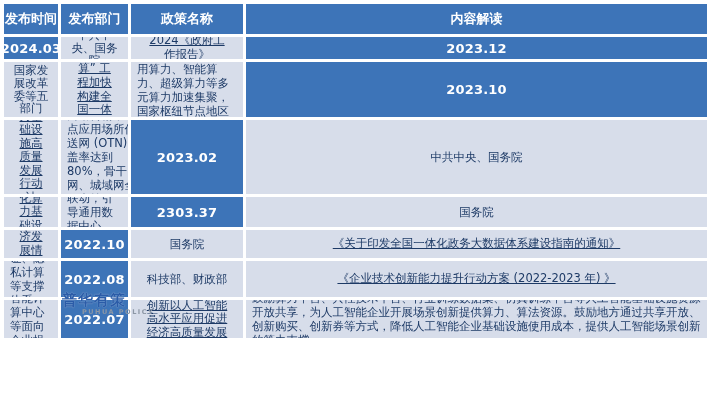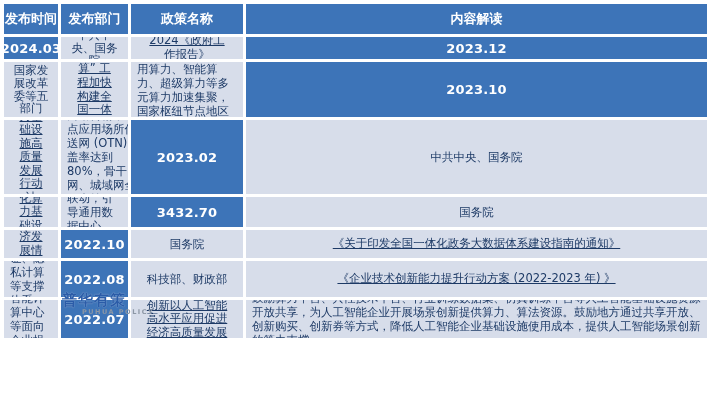--- a/index.html
+++ b/index.html
@@ -53,21 +53,21 @@
         <span>到 2025 年，算力规模超过 300EFLOPS，智能算力占比达到 35%，东西部算力平衡协调发展；国家枢纽节点数据中心集群间基本实现不高于理论时延 1.5 倍的直连网络传输，重点应用场所传送网 (OTN) 覆盖率达到 80%，骨干网、城域网全面支持 IPv6，SRv6 等创新技术使用占比达到 40%；存储总量超过 1800EB，先进存储容量占比达到 30% 以上，重点行业核心数据、重要数据灾备覆盖率达到 100%。</span>
       </div>
 
     <div class="cell date">2023.02</div>
     <div class="cell dept">中共中央、国务院</div>
     <div class="cell policy">《系统优化算力基础设施布局》</div>
     <div class="cell content">
         <span>系统优化算力基础设施布局，促进东西部算力高效互补和协同联动，引导通用数据中心、超算中心、智能计算中心、边缘数据中心等合理梯次布局。</span>
       </div>
 
-    <div class="cell date">3432.70</div>
+    <div class="cell date">2303.37</div>
     <div class="cell dept">国务院</div>
     <div class="cell policy">《关于数字经济发展情况的报告》</div>
 
     <div class="cell date">2022.10</div>
     <div class="cell dept">国务院</div>
     <div class="cell policy">《关于印发全国一体化政务大数据体系建设指南的通知》</div>
     <div class="cell content">
         <span>鼓励各地区各部门推进数据基础能力建设，积极构建数据安全存储、数据存证、隐私计算等支撑体系，推动大数据挖掘分析、智能计算、数据安全和隐私保护等核心技术攻关。</span>
       </div>
 

